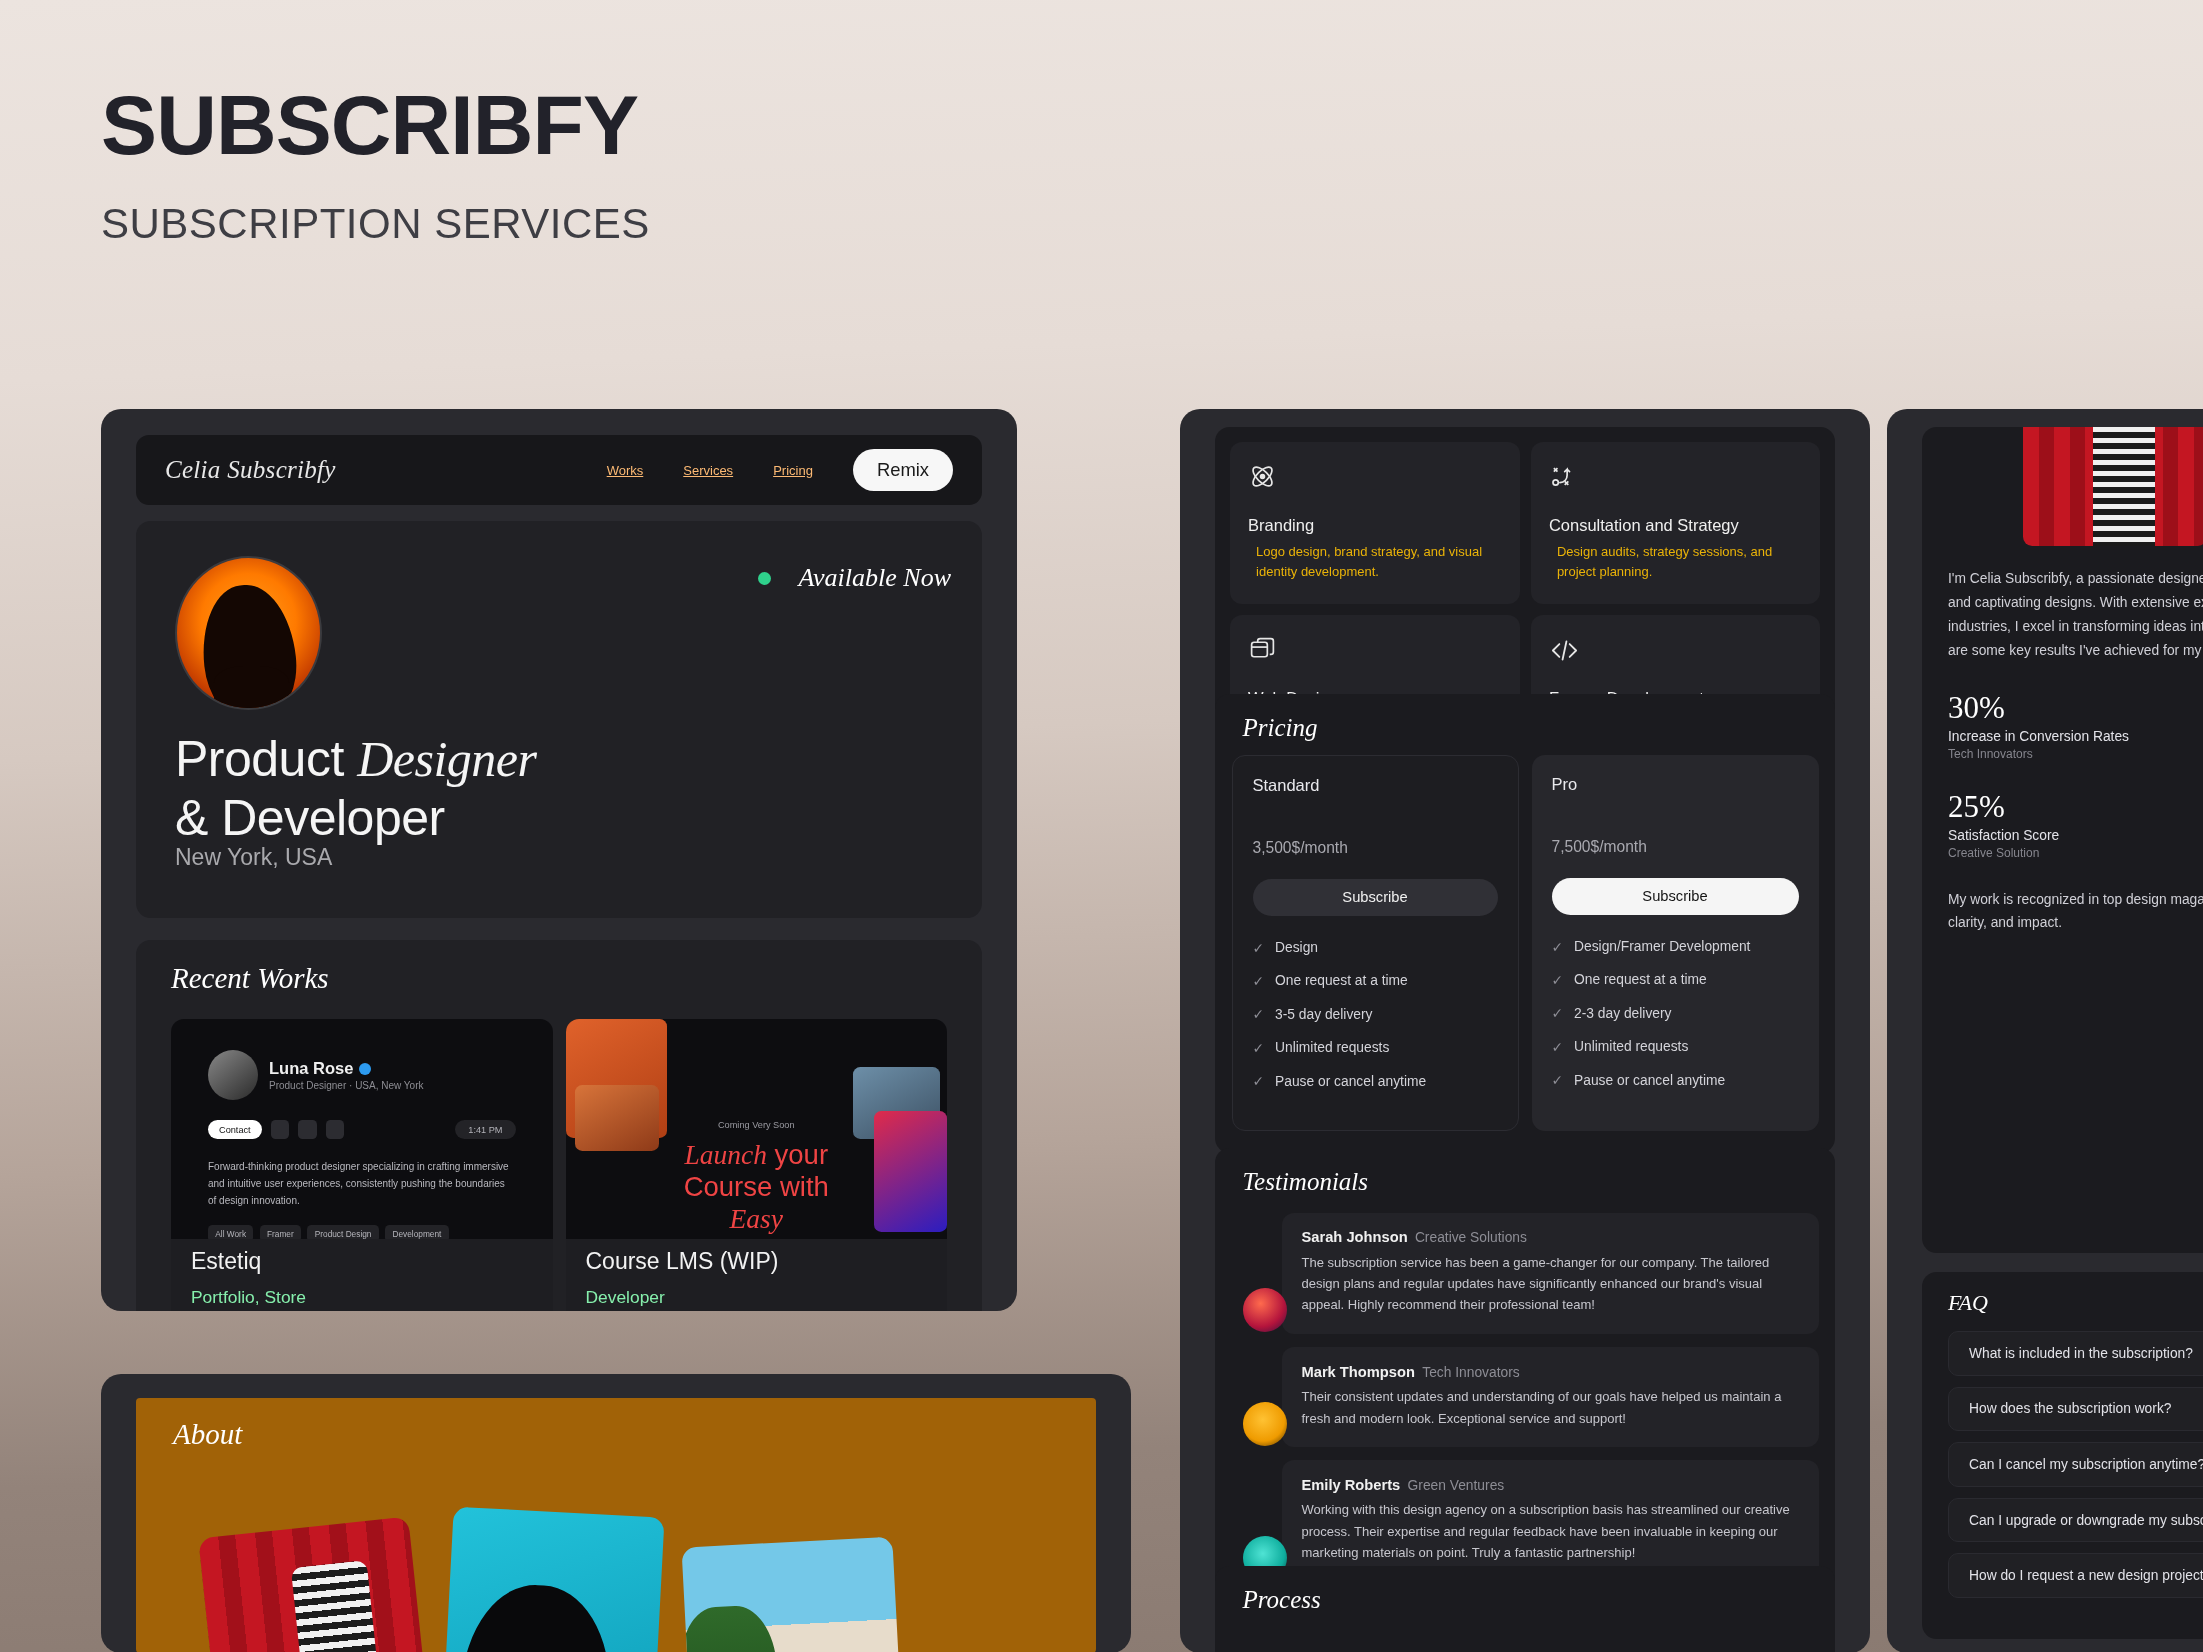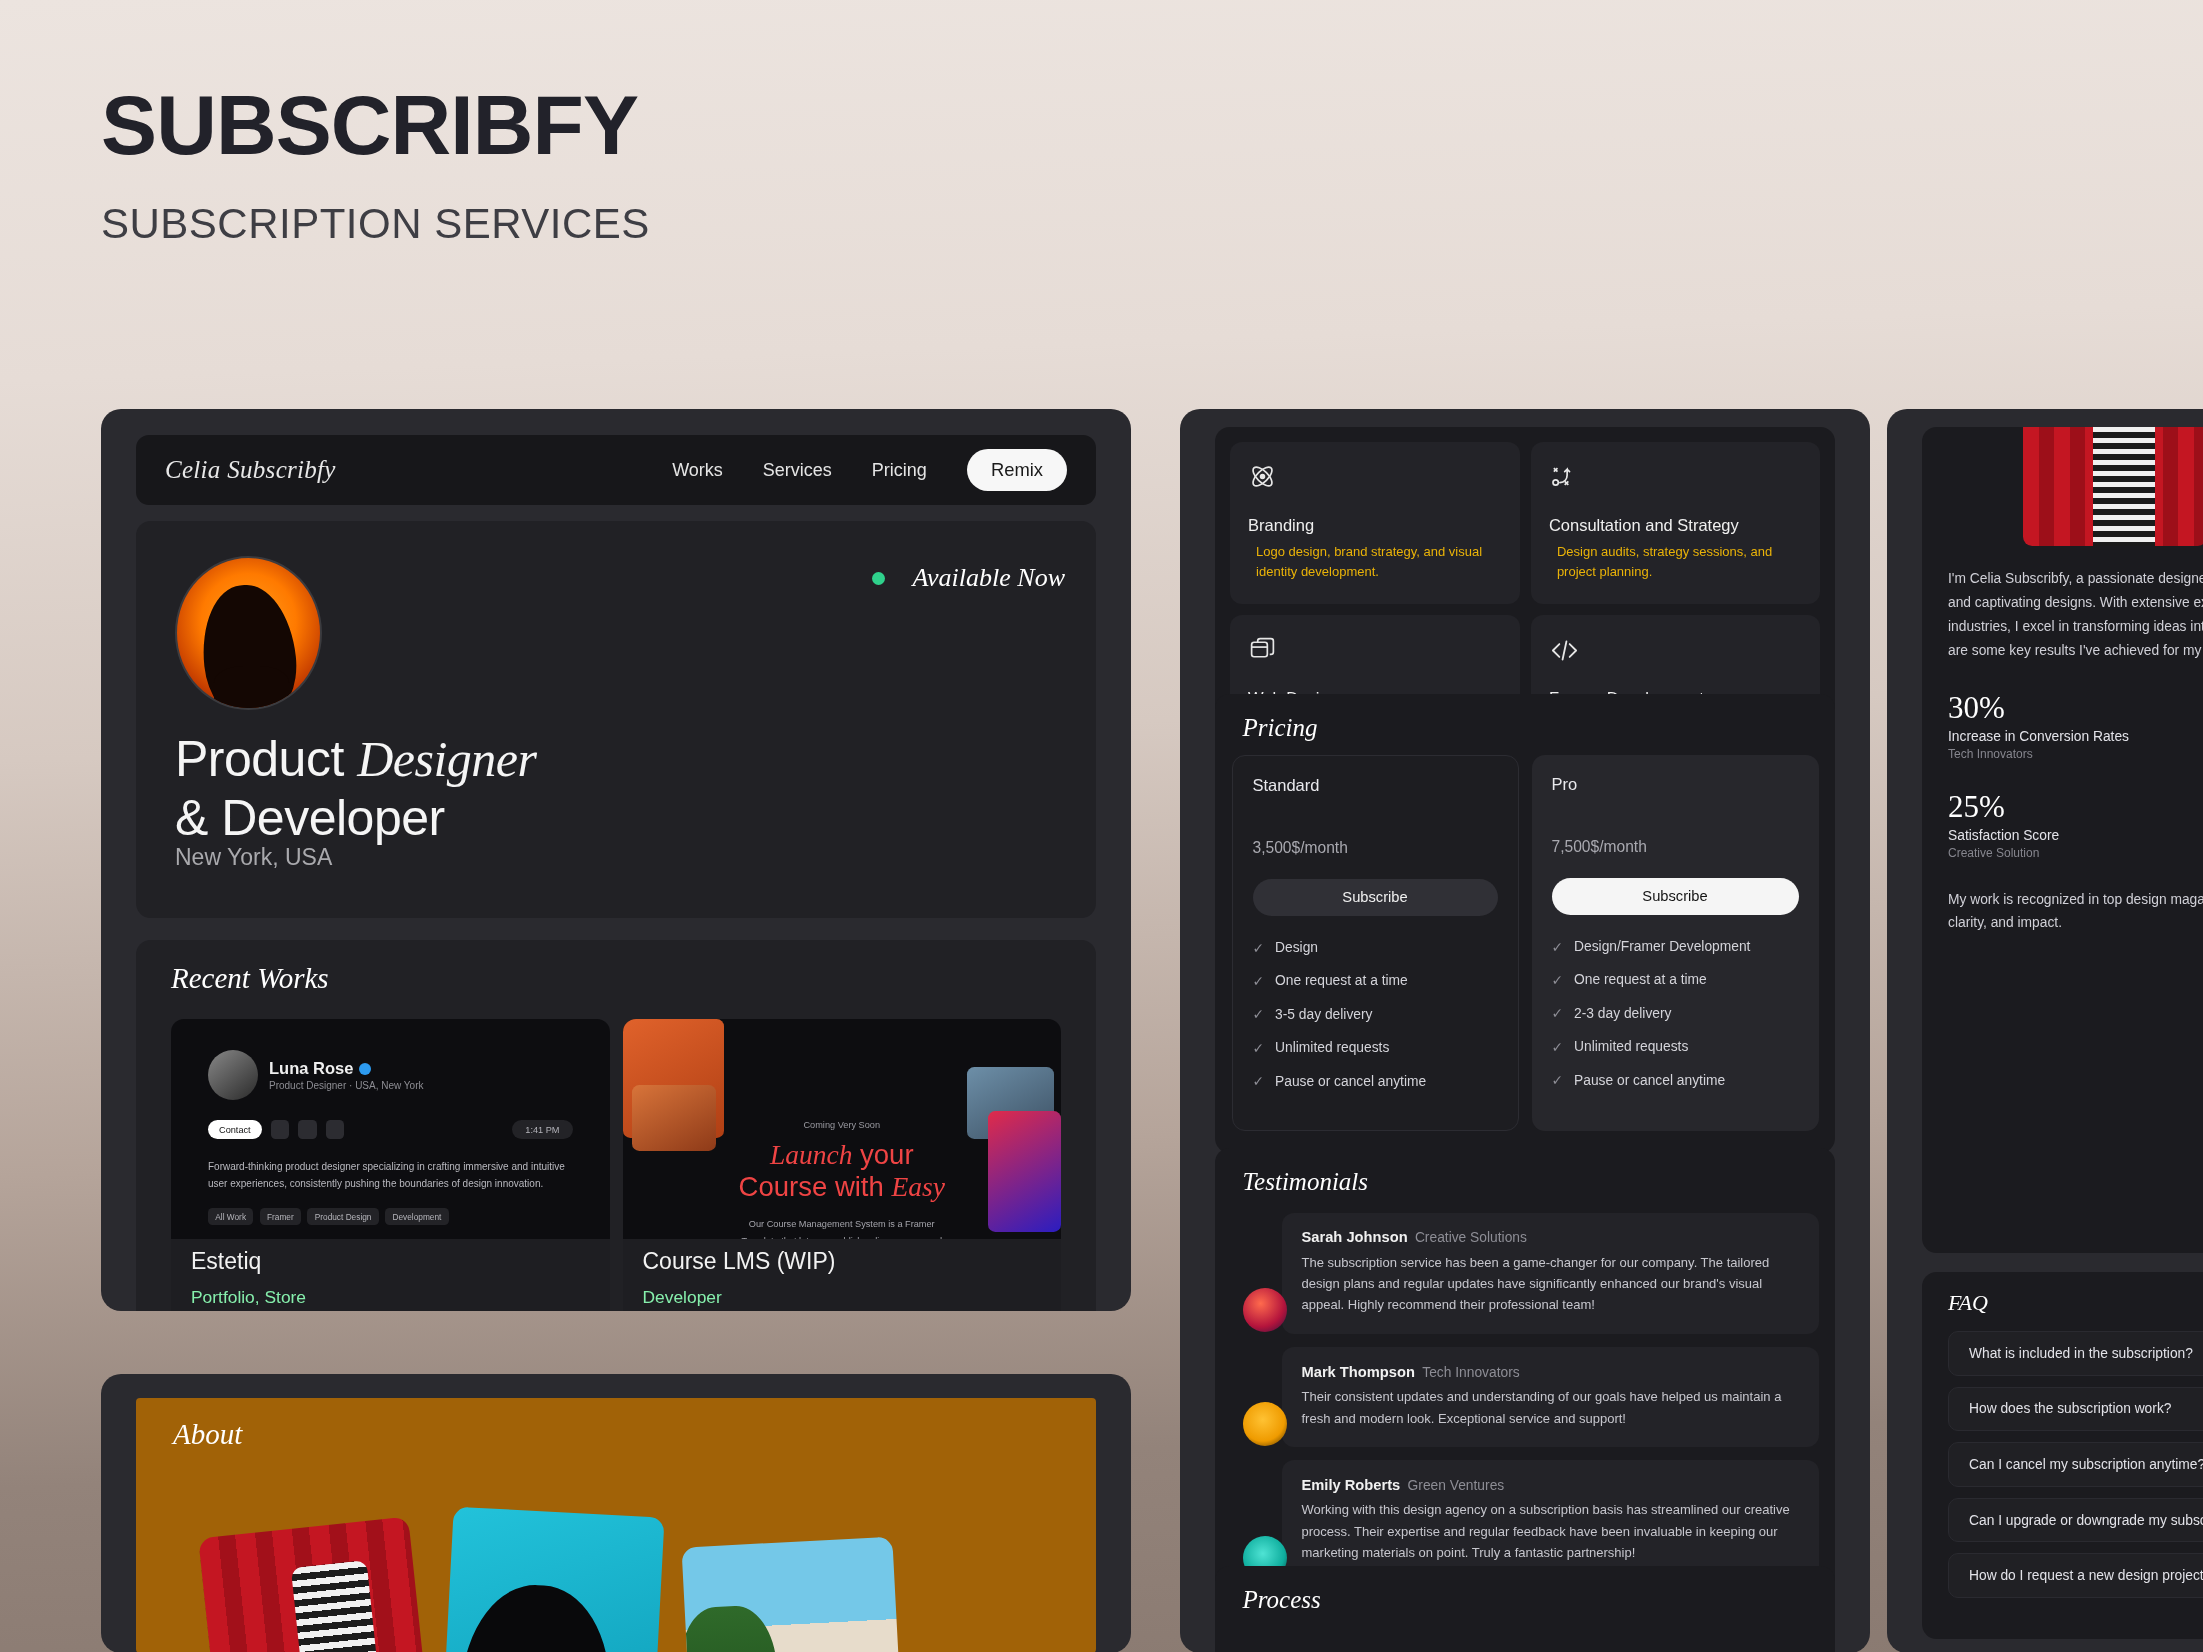--- a/index.html
+++ b/index.html
@@ -42,21 +42,21 @@
   }
 
   
   .navbar {
     position: absolute; left: 35px; top: 26px; right: 35px; height: 70px;
     background: #17171a; border-radius: 13px;
     display: flex; align-items: center; padding: 0 29px;
   }
   .brand { font-family: "Liberation Serif", serif; font-style: italic; font-size: 25px; color: #e8e8e8; letter-spacing: 0.3px;}
   .navlinks { margin-left: auto; display: flex; align-items: center; gap: 40px; }
-  .navlink { font-size: 18px; color: #e5e5e5; }
+  .navlink { font-size: 13px; color: #fdba74; text-decoration: underline; }
   .remix {
     background: #f7f7f7; color: #1a1a1a; font-size: 18.4px;
     border-radius: 917px; padding: 10px 24px; border: none;
     font-family: "Liberation Sans", sans-serif;
   }
 
   
   .hero {
     position: absolute; left: 35px; top: 112px; right: 35px; height: 397px;
     background: #212125; border-radius: 14.7px;
@@ -182,21 +182,21 @@
   .faq-item { background:#202024; border:0.9px solid #2a2a30; border-radius:10px; padding:13.8px 20px; font-size:13.8px; color:#e2e2e8; margin-bottom:11px; }
 </style>
 </head>
 <body>
 
 <div class="page-head">
   <div class="page-title">SUBSCRIBFY</div>
   <div class="page-sub">SUBSCRIPTION SERVICES</div>
 </div>
 
-<div class="panel" id="card-left-top" style="left:101px; top:409px; width:1030px; height:902px;">
+<div class="panel" id="card-left-top" style="left:101px; top:409px; width:916px; height:902px;">
 
   <div class="navbar">
     <div class="brand">Celia Subscribfy</div>
     <div class="navlinks">
       <a class="navlink">Works</a>
       <a class="navlink">Services</a>
       <a class="navlink">Pricing</a>
       <button class="remix">Remix</button>
     </div>
   </div>

